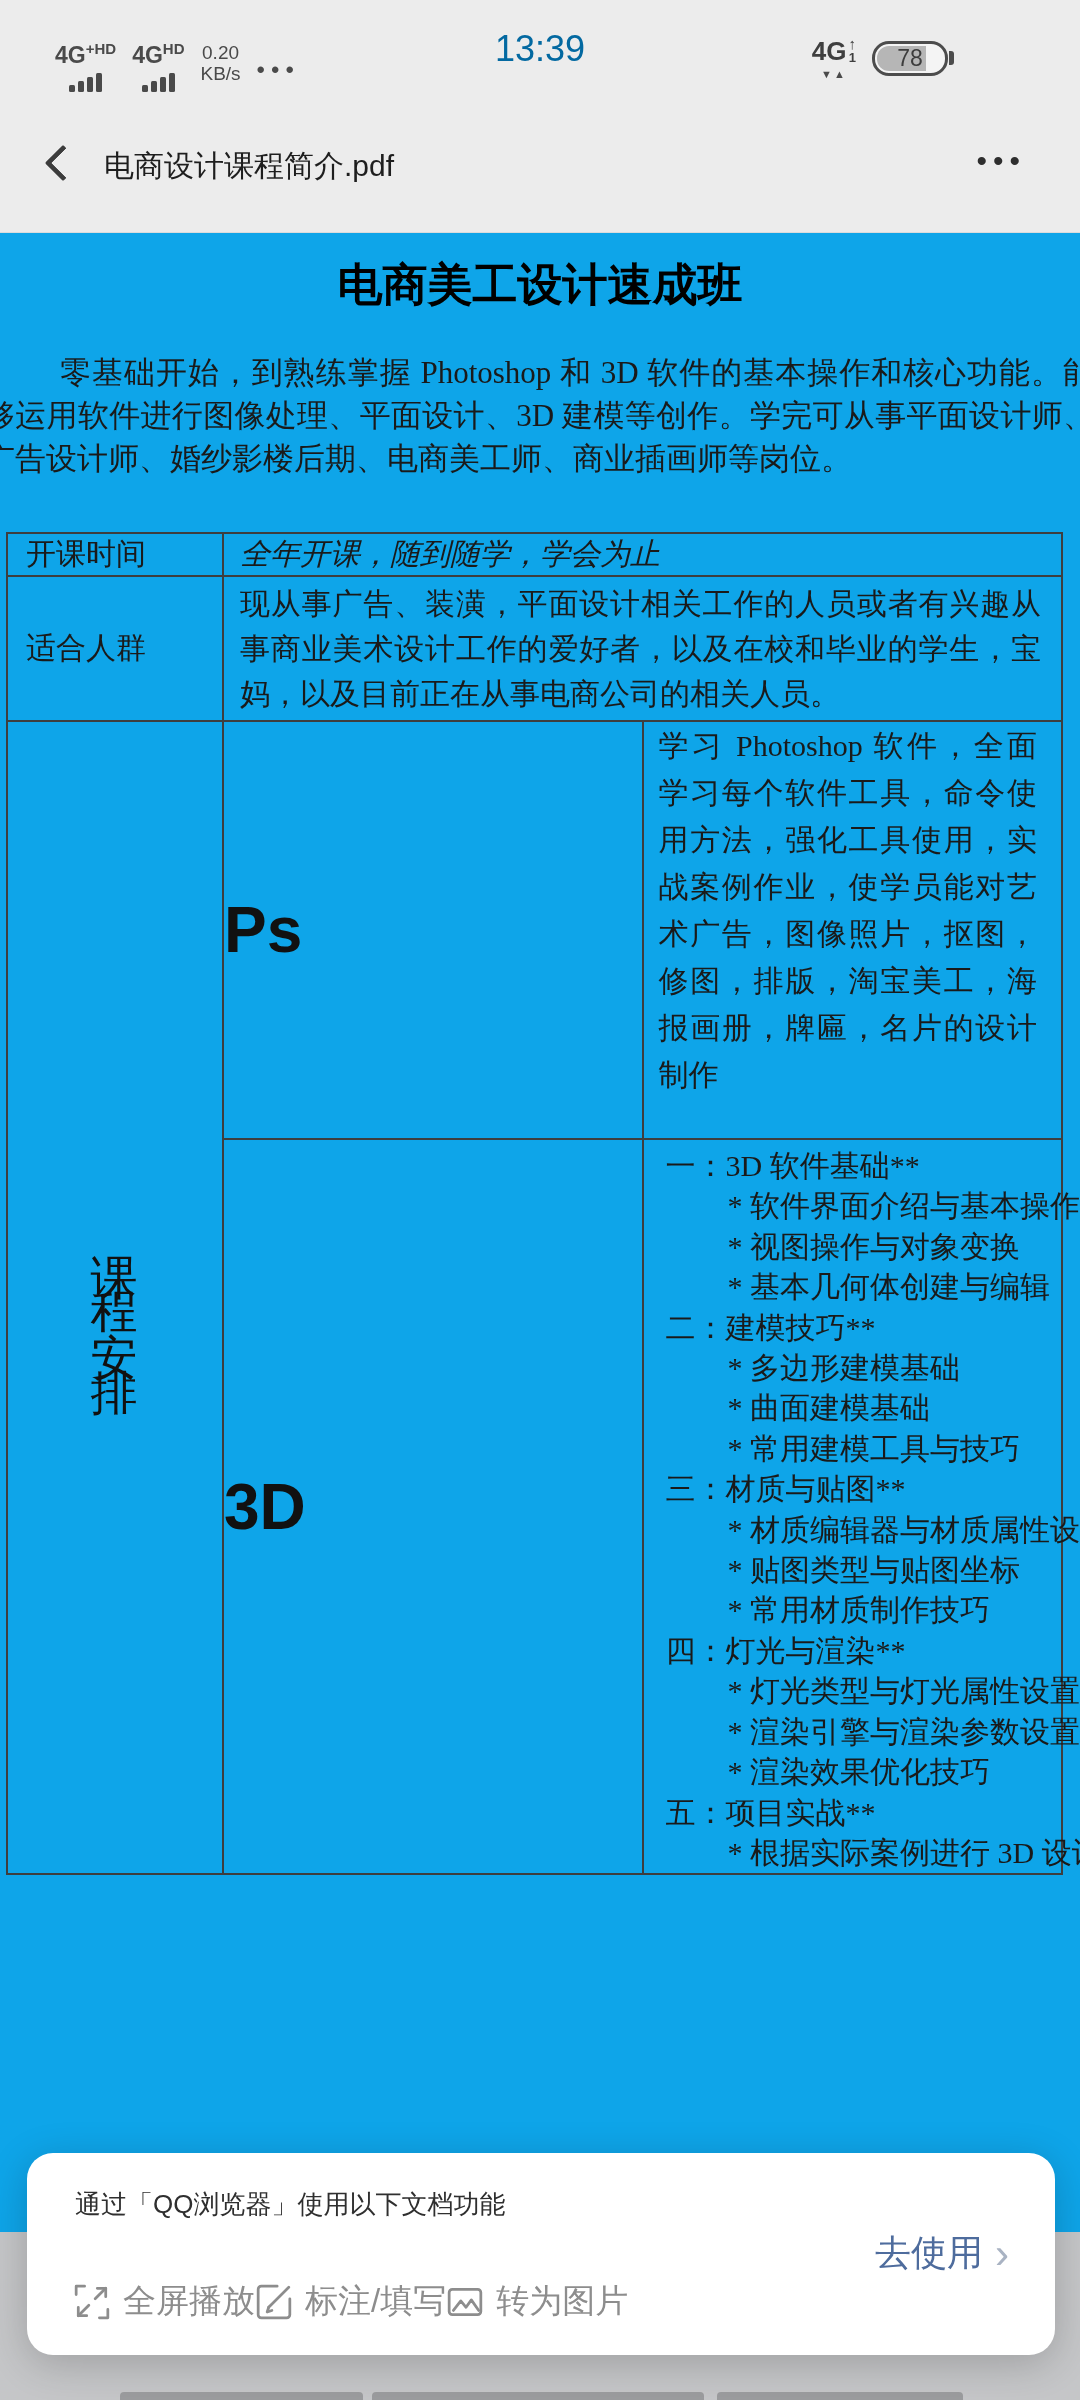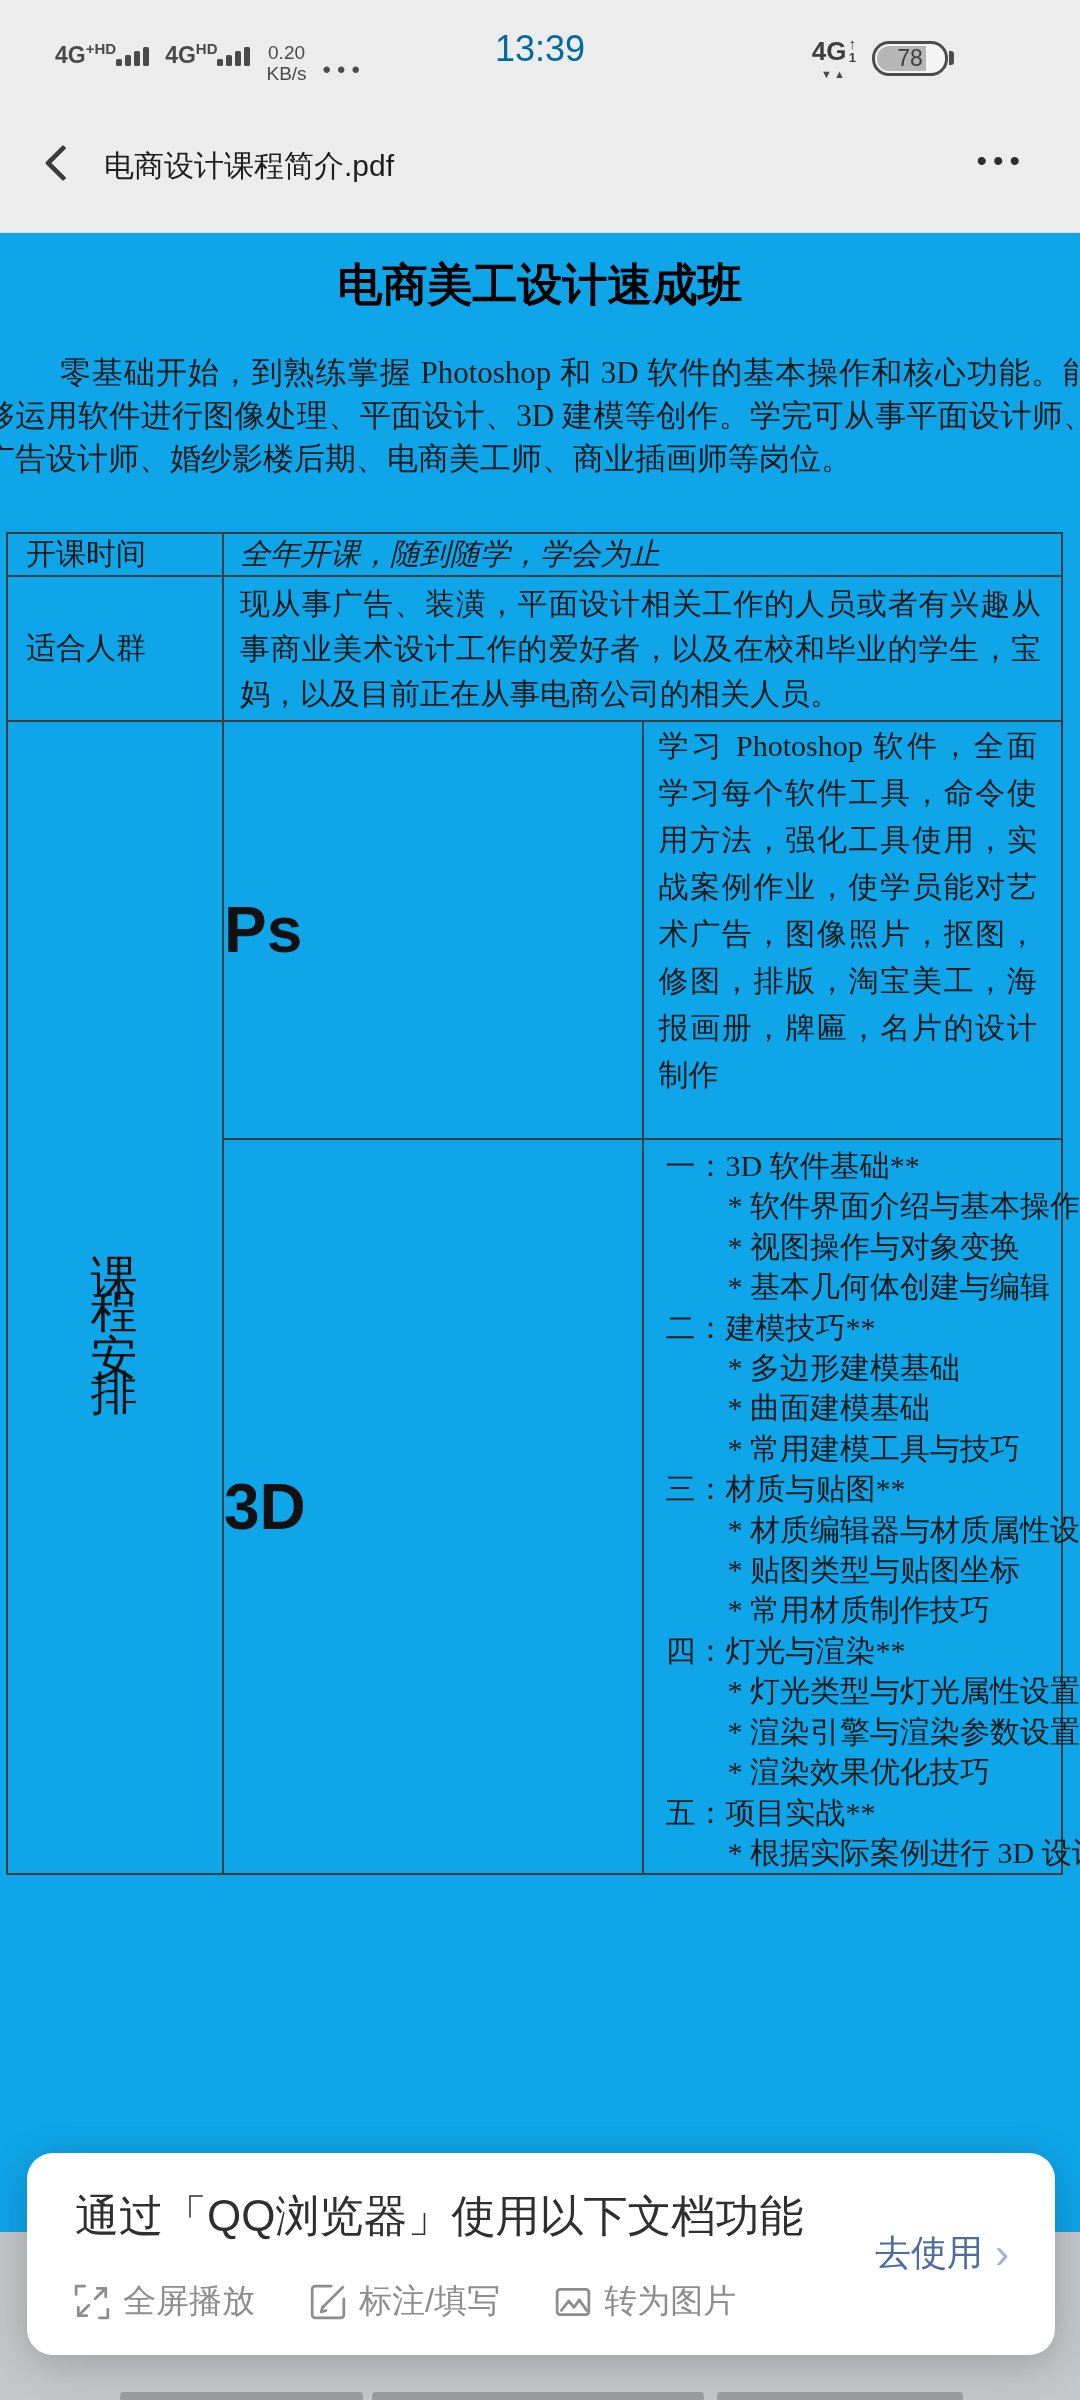--- a/index.html
+++ b/index.html
@@ -4,21 +4,21 @@
 <style>
   * { margin:0; padding:0; box-sizing:border-box; }
   html,body { width:1080px; height:2400px; }
   body { font-family:"Liberation Sans", sans-serif; background:#c5c6c8; overflow:hidden; }
   .screen { position:relative; width:1080px; height:2400px; overflow:hidden; }
 
   
   .top-bar { position:absolute; left:0; top:0; width:1080px; height:233px; background:#ececec; border-bottom:1px solid #dcdcdc; z-index:5; }
 
   .sb-left { position:absolute; left:55px; top:40px; display:flex; align-items:flex-start; gap:16px; color:#4a4a4a; }
-  .net { display:flex; flex-direction:row; align-items:center; }
+  .net { display:flex; flex-direction:column; align-items:center; }
   .net-label { font-size:23px; font-weight:bold; letter-spacing:0; white-space:nowrap; }
   .net-label sup { font-size:15px; font-weight:bold; }
   .bars { display:flex; align-items:flex-end; gap:3px; height:20px; margin-top:3px; }
   .bars span { width:6px; background:#4a4a4a; border-radius:1.5px; display:block; }
   .b1{height:7px;} .b2{height:11px;} .b3{height:15px;} .b4{height:19px;}
   .speed { text-align:center; font-size:19px; line-height:21px; margin-top:2px; }
   .sb-dots { margin-top:16px; font-size:24px; letter-spacing:6px; color:#4a4a4a; }
 
   .sb-time { position:absolute; left:50%; transform:translateX(-50%); top:28px; font-size:36px; color:#0369a1; }
 
@@ -67,25 +67,25 @@
   .big-ps { font-size:64px; font-weight:600; color:#111; }
   .big-3d { font-size:64px; font-weight:600; color:#111; }
   td.pscell { padding:0 24px 40px 15px; line-height:47px; text-align:justify; }
   td.listcell { padding:6px 10px 0 22px; vertical-align:top; }
   .threed-line { line-height:40.4px; white-space:nowrap; }
   .threed-line.sub { padding-left:62px; }
 
   
   .sheet { position:absolute; left:27px; top:2153px; width:1028px; height:202px; background:#ffffff; border-radius:26px;
            box-shadow:0 8px 40px rgba(0,0,0,0.20); z-index:10; }
-  .sheet-title { position:absolute; left:48px; top:34px; font-size:44px; color:#2f2f2f; }
+  .sheet-title { position:absolute; left:48px; top:34px; font-size:26px; color:#2f2f2f; }
   .go-link { position:absolute; right:46px; top:76px; display:flex; align-items:center; cursor:pointer; }
   .go-text { font-size:36px; color:#4e6c9d; }
   .go-chev { font-size:42px; color:#a9b3c3; margin-left:12px; line-height:1; }
-  .features { position:absolute; left:46px; top:126px; display:flex; gap:54px; align-items:center; }
+  .features { position:absolute; left:46px; top:126px; display:flex; align-items:center; }
   .feature { display:flex; align-items:center; color:#8d8d8d; }
   .feature svg { width:38px; height:38px; }
   .feature-label { font-size:33px; margin-left:12px; }
 
   
   .strip { position:absolute; top:2392px; height:8px; background:#9b9c9e; border-radius:4px 4px 0 0; z-index:8; }
   .strip.s1 { left:120px; width:243px; }
   .strip.s2 { left:372px; width:332px; }
   .strip.s3 { left:717px; width:246px; }
 </style>

